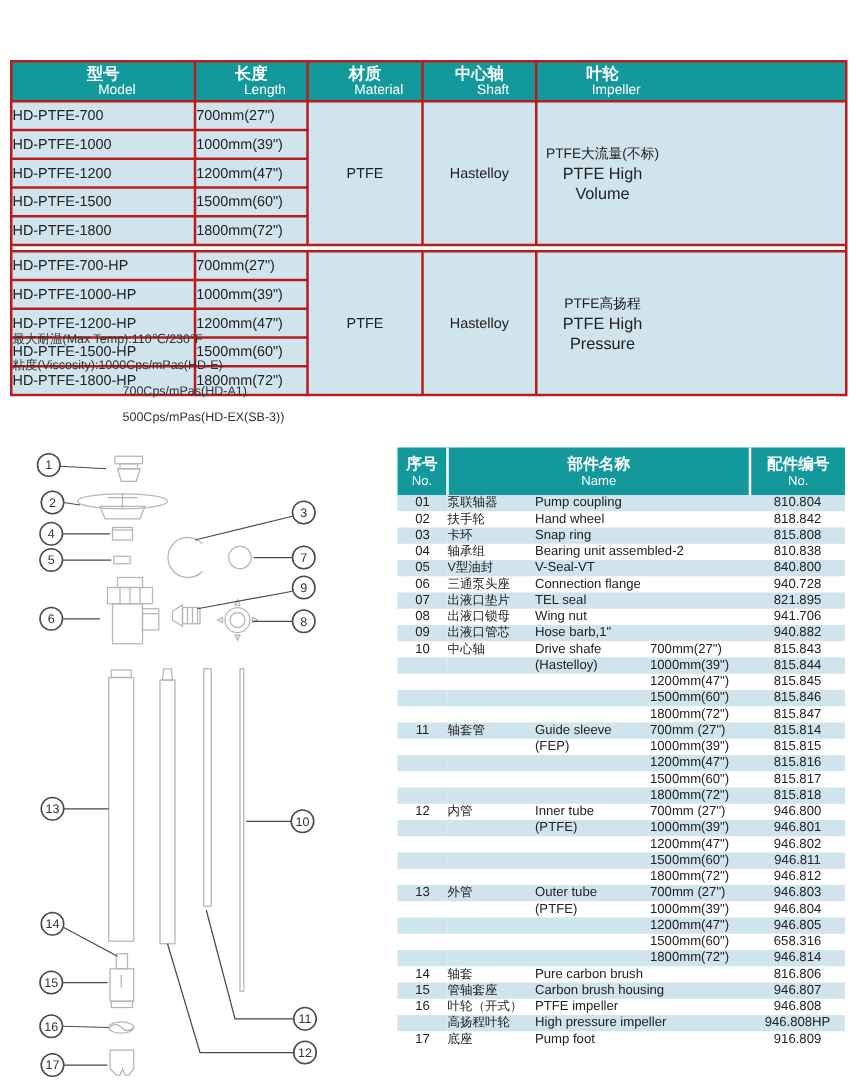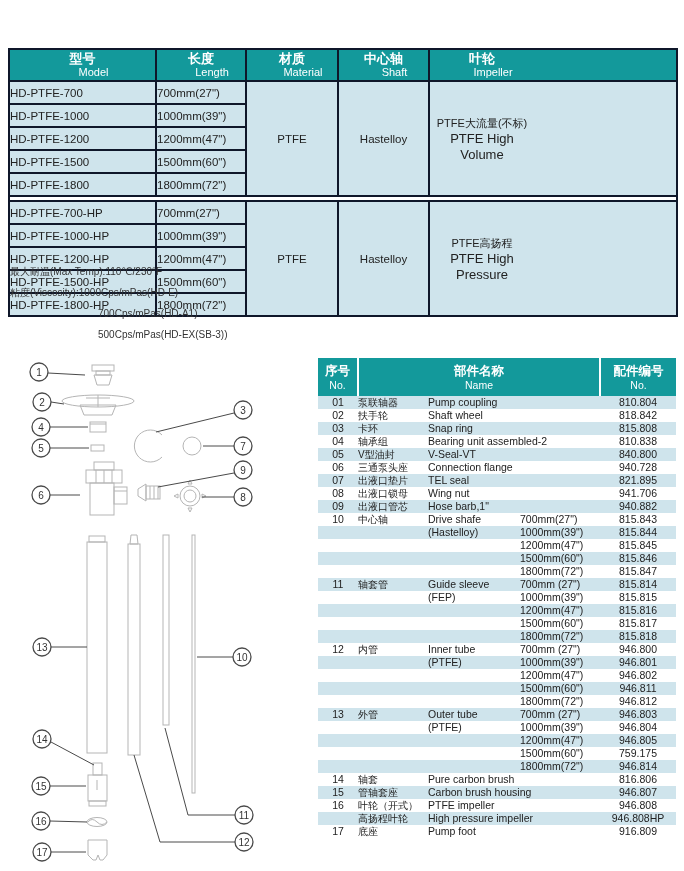--- a/index.html
+++ b/index.html
@@ -12,21 +12,21 @@
   .titlebar {
     position:absolute; left:8px; top:11px; width:668px; height:27px;
     background:#13999b; color:#fff; font-weight:bold; font-size:18px;
     display:flex; align-items:center; padding-left:10px; box-sizing:border-box;
     letter-spacing:.5px;
   }
   
   table.spec {
     position:absolute; left:8px; top:48px; width:668px;
     border-collapse:separate; border-spacing:2px; table-layout:fixed;
-    background:#0f172a;
+    background:#b91c1c;
   }
   table.spec th {
     background:#13999b; color:#fff; font-weight:bold; height:30px;
     padding:0; vertical-align:middle;
   }
   table.spec th .h-zh { font-size:13px; line-height:14px; }
   table.spec th .h-en { font-size:11px; font-weight:normal; line-height:12px;padding-left:22px; }
   table.spec th.h-imp { text-align:left; }
   table.spec th.h-imp .h-inner { width:96px; text-align:center; margin-left:4px; }
   table.spec td {
@@ -376,21 +376,21 @@
         <tr class="stripe">
           <td class="pt-no">01</td>
           <td class="pt-zh">泵联轴器</td>
           <td class="pt-en">Pump coupling</td>
           <td class="pt-size"></td>
           <td class="pt-code">810.804</td>
         </tr>
         <tr>
           <td class="pt-no">02</td>
           <td class="pt-zh">扶手轮</td>
-          <td class="pt-en">Shaft wheel</td>
+          <td class="pt-en">Hand wheel</td>
           <td class="pt-size"></td>
           <td class="pt-code">818.842</td>
         </tr>
         <tr class="stripe">
           <td class="pt-no">03</td>
           <td class="pt-zh">卡环</td>
           <td class="pt-en">Snap ring</td>
           <td class="pt-size"></td>
           <td class="pt-code">815.808</td>
         </tr>
@@ -560,21 +560,21 @@
           <td class="pt-zh"></td>
           <td class="pt-en"></td>
           <td class="pt-size">1200mm(47")</td>
           <td class="pt-code">946.805</td>
         </tr>
         <tr>
           <td class="pt-no"></td>
           <td class="pt-zh"></td>
           <td class="pt-en"></td>
           <td class="pt-size">1500mm(60")</td>
-          <td class="pt-code">759.175</td>
+          <td class="pt-code">658.316</td>
         </tr>
         <tr class="stripe">
           <td class="pt-no"></td>
           <td class="pt-zh"></td>
           <td class="pt-en"></td>
           <td class="pt-size">1800mm(72")</td>
           <td class="pt-code">946.814</td>
         </tr>
         <tr>
           <td class="pt-no">14</td>

